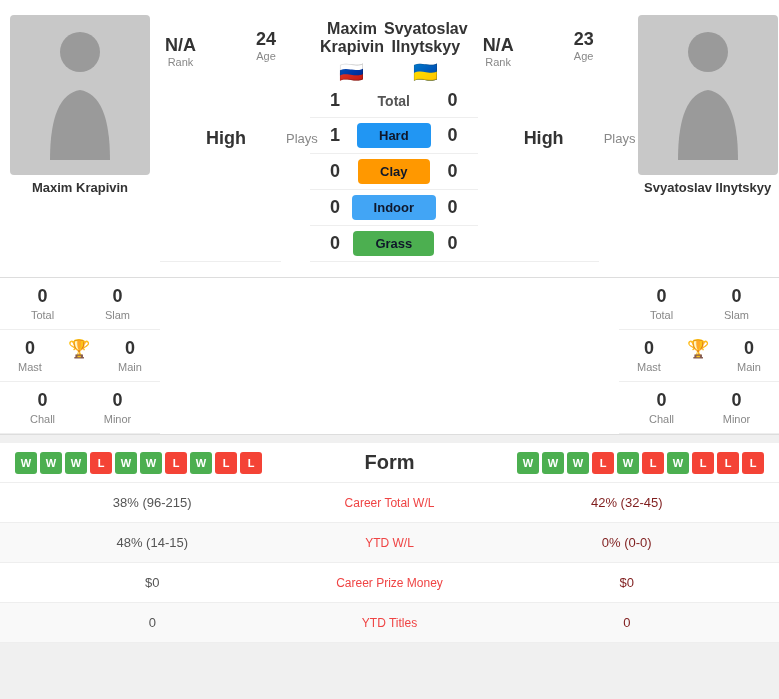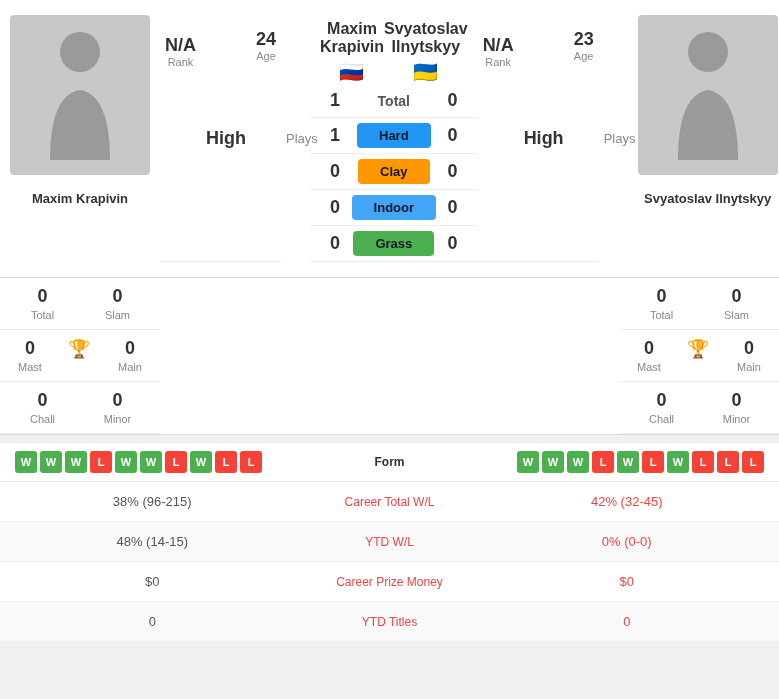--- a/index.html
+++ b/index.html
@@ -48,21 +48,21 @@
       width: 80px;
       height: 130px;
       fill: #9a9a9a;
     }
 
     .player-name-below {
       font-size: 13px;
       font-weight: bold;
       color: #333;
       text-align: center;
-      margin-top: 16px;
+      margin-top: 5px;
     }
 
     .player-stats-left, .player-stats-right {
       width: 150px;
       flex-shrink: 0;
       display: flex;
       flex-direction: row;
       padding: 5px 0;
     }
 
@@ -247,21 +247,21 @@
       justify-content: center;
       font-size: 11px;
       font-weight: bold;
       color: #fff;
     }
 
     .badge-w { background: #4CAF50; }
     .badge-l { background: #f44336; }
 
     .form-label {
-      font-size: 12px;
+      font-size: 20px;
       font-weight: bold;
       color: #333;
       min-width: 120px;
       text-align: center;
     }
 
     .stat-data-row {
       display: flex;
       align-items: center;
       padding: 12px 15px;
@@ -285,21 +285,21 @@
       text-align: center;
       font-size: 12px;
       font-weight: normal;
       color: #ef4444;
     }
 
     .stat-data-right {
       flex: 1;
       text-align: center;
       font-size: 13px;
-      color: #ef4444;
+      color: #7f1d1d;
     }
   </style>
 </head>
 <body>
 
 <div class="container">
 
   <div class="top-section">
 
     <div class="player-photo">

